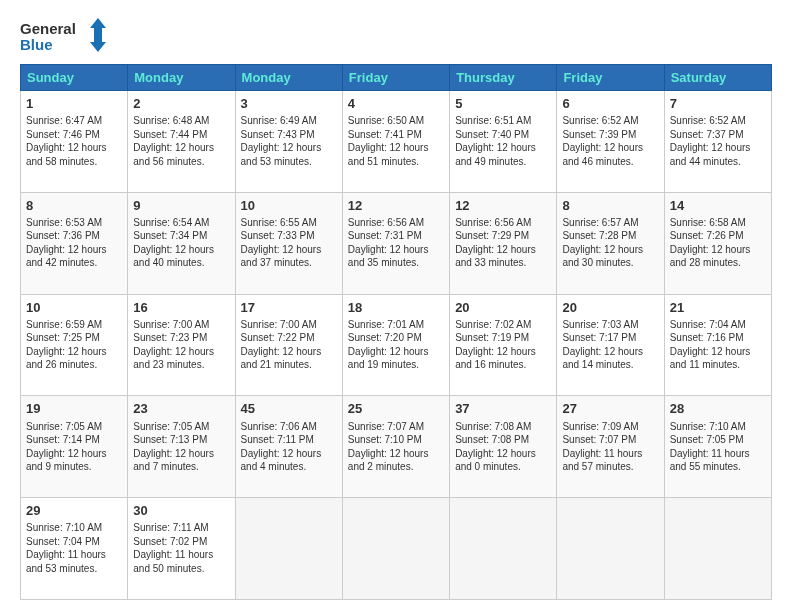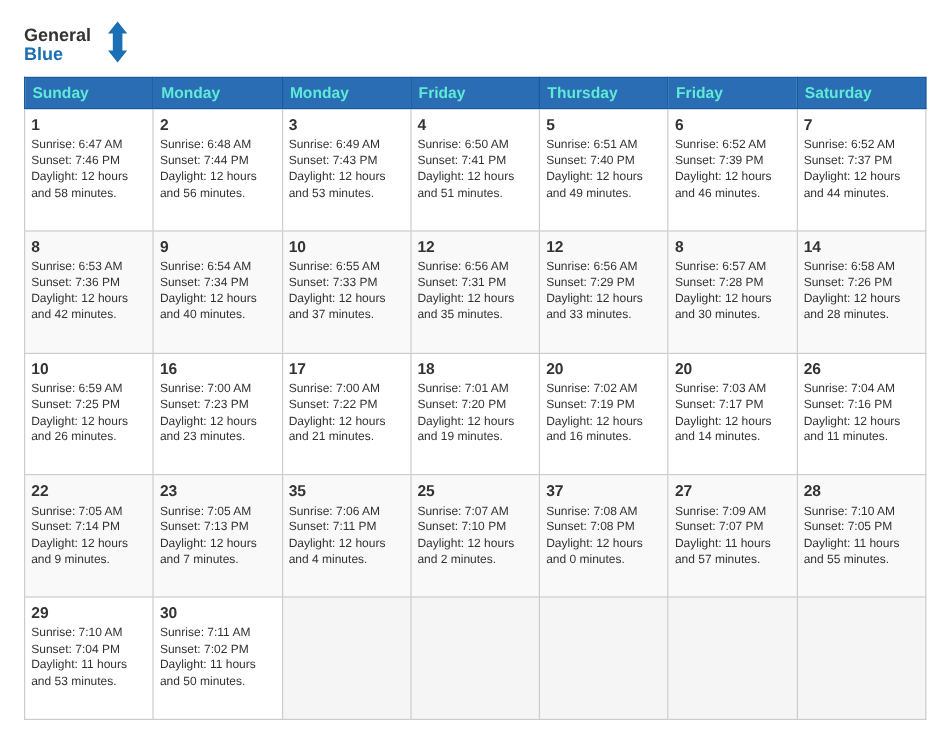--- a/index.html
+++ b/index.html
@@ -195,35 +195,35 @@
           </td>
           <td>
             <span class="day-num">20</span>
             <div class="cell-text">Sunrise: 7:02 AM<br>Sunset: 7:19 PM<br>Daylight: 12 hours<br>and 16 minutes.</div>
           </td>
           <td>
             <span class="day-num">20</span>
             <div class="cell-text">Sunrise: 7:03 AM<br>Sunset: 7:17 PM<br>Daylight: 12 hours<br>and 14 minutes.</div>
           </td>
           <td>
-            <span class="day-num">26</span>
+            <span class="day-num">21</span>
             <div class="cell-text">Sunrise: 7:04 AM<br>Sunset: 7:16 PM<br>Daylight: 12 hours<br>and 11 minutes.</div>
           </td>
         </tr>
         <tr>
           <td>
-            <span class="day-num">22</span>
+            <span class="day-num">19</span>
             <div class="cell-text">Sunrise: 7:05 AM<br>Sunset: 7:14 PM<br>Daylight: 12 hours<br>and 9 minutes.</div>
           </td>
           <td>
             <span class="day-num">23</span>
             <div class="cell-text">Sunrise: 7:05 AM<br>Sunset: 7:13 PM<br>Daylight: 12 hours<br>and 7 minutes.</div>
           </td>
           <td>
-            <span class="day-num">35</span>
+            <span class="day-num">45</span>
             <div class="cell-text">Sunrise: 7:06 AM<br>Sunset: 7:11 PM<br>Daylight: 12 hours<br>and 4 minutes.</div>
           </td>
           <td>
             <span class="day-num">25</span>
             <div class="cell-text">Sunrise: 7:07 AM<br>Sunset: 7:10 PM<br>Daylight: 12 hours<br>and 2 minutes.</div>
           </td>
           <td>
             <span class="day-num">37</span>
             <div class="cell-text">Sunrise: 7:08 AM<br>Sunset: 7:08 PM<br>Daylight: 12 hours<br>and 0 minutes.</div>
           </td>

